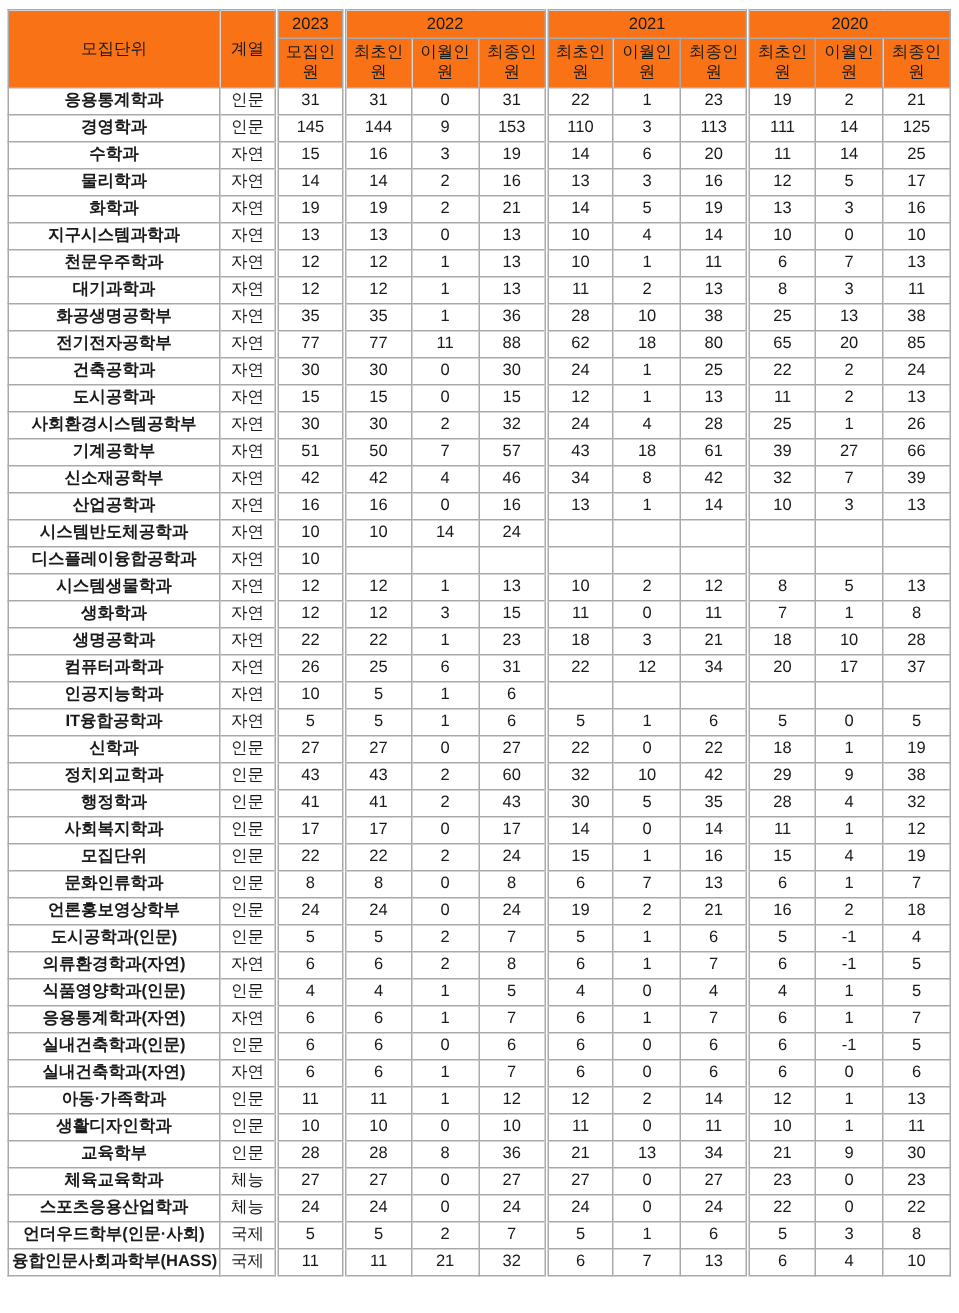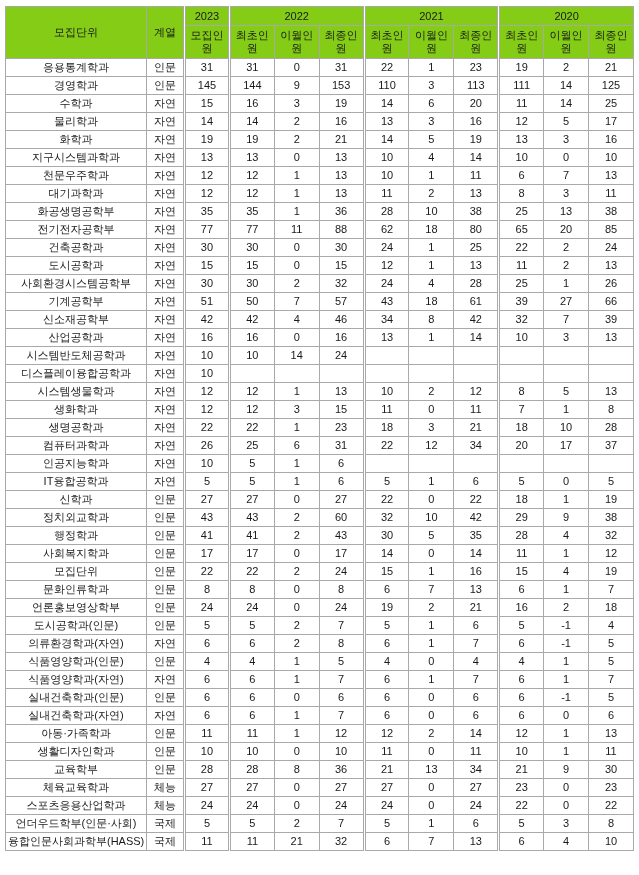--- a/index.html
+++ b/index.html
@@ -18,25 +18,25 @@
   th, td {
     border: 1px solid #a9a9a9;
     text-align: center;
     vertical-align: middle;
     font-size: 11px;
     font-weight: normal;
     color: #1a1a1a;
     padding: 1px 2px;
     overflow: hidden;
   }
-  thead th { background: #84cc16; margin-top: 24px; }
+  thead th { background: #f97316; margin-top: 24px; }
   tr.year-row th { height: 19px; }
   tr.sub-row th { height: 33px; line-height: 13px; word-break: normal; text-align: center; }
   tbody td { height: 18px; line-height: 13px; }
-  td.unit { white-space: nowrap; }
+  td.unit { white-space: nowrap; font-weight: bold; }
   
   .gs { border-left: 3px double #a9a9a9; }
 </style>
 </head>
 <body>
 
 <table class="adm">
   <colgroup>
     <col style="width:141px">
     <col style="width:38px">
@@ -535,21 +535,21 @@
         <td>1</td>
         <td>5</td>
         <td class="gs">4</td>
         <td>0</td>
         <td>4</td>
         <td class="gs">4</td>
         <td>1</td>
         <td>5</td>
       </tr>
       <tr>
-        <td class="unit">식품영양학과(자연)</td>
+        <td class="unit">응용통계학과(자연)</td>
         <td>자연</td>
         <td class="gs">6</td>
         <td class="gs">6</td>
         <td>1</td>
         <td>7</td>
         <td class="gs">6</td>
         <td>1</td>
         <td>7</td>
         <td class="gs">6</td>
         <td>1</td>

